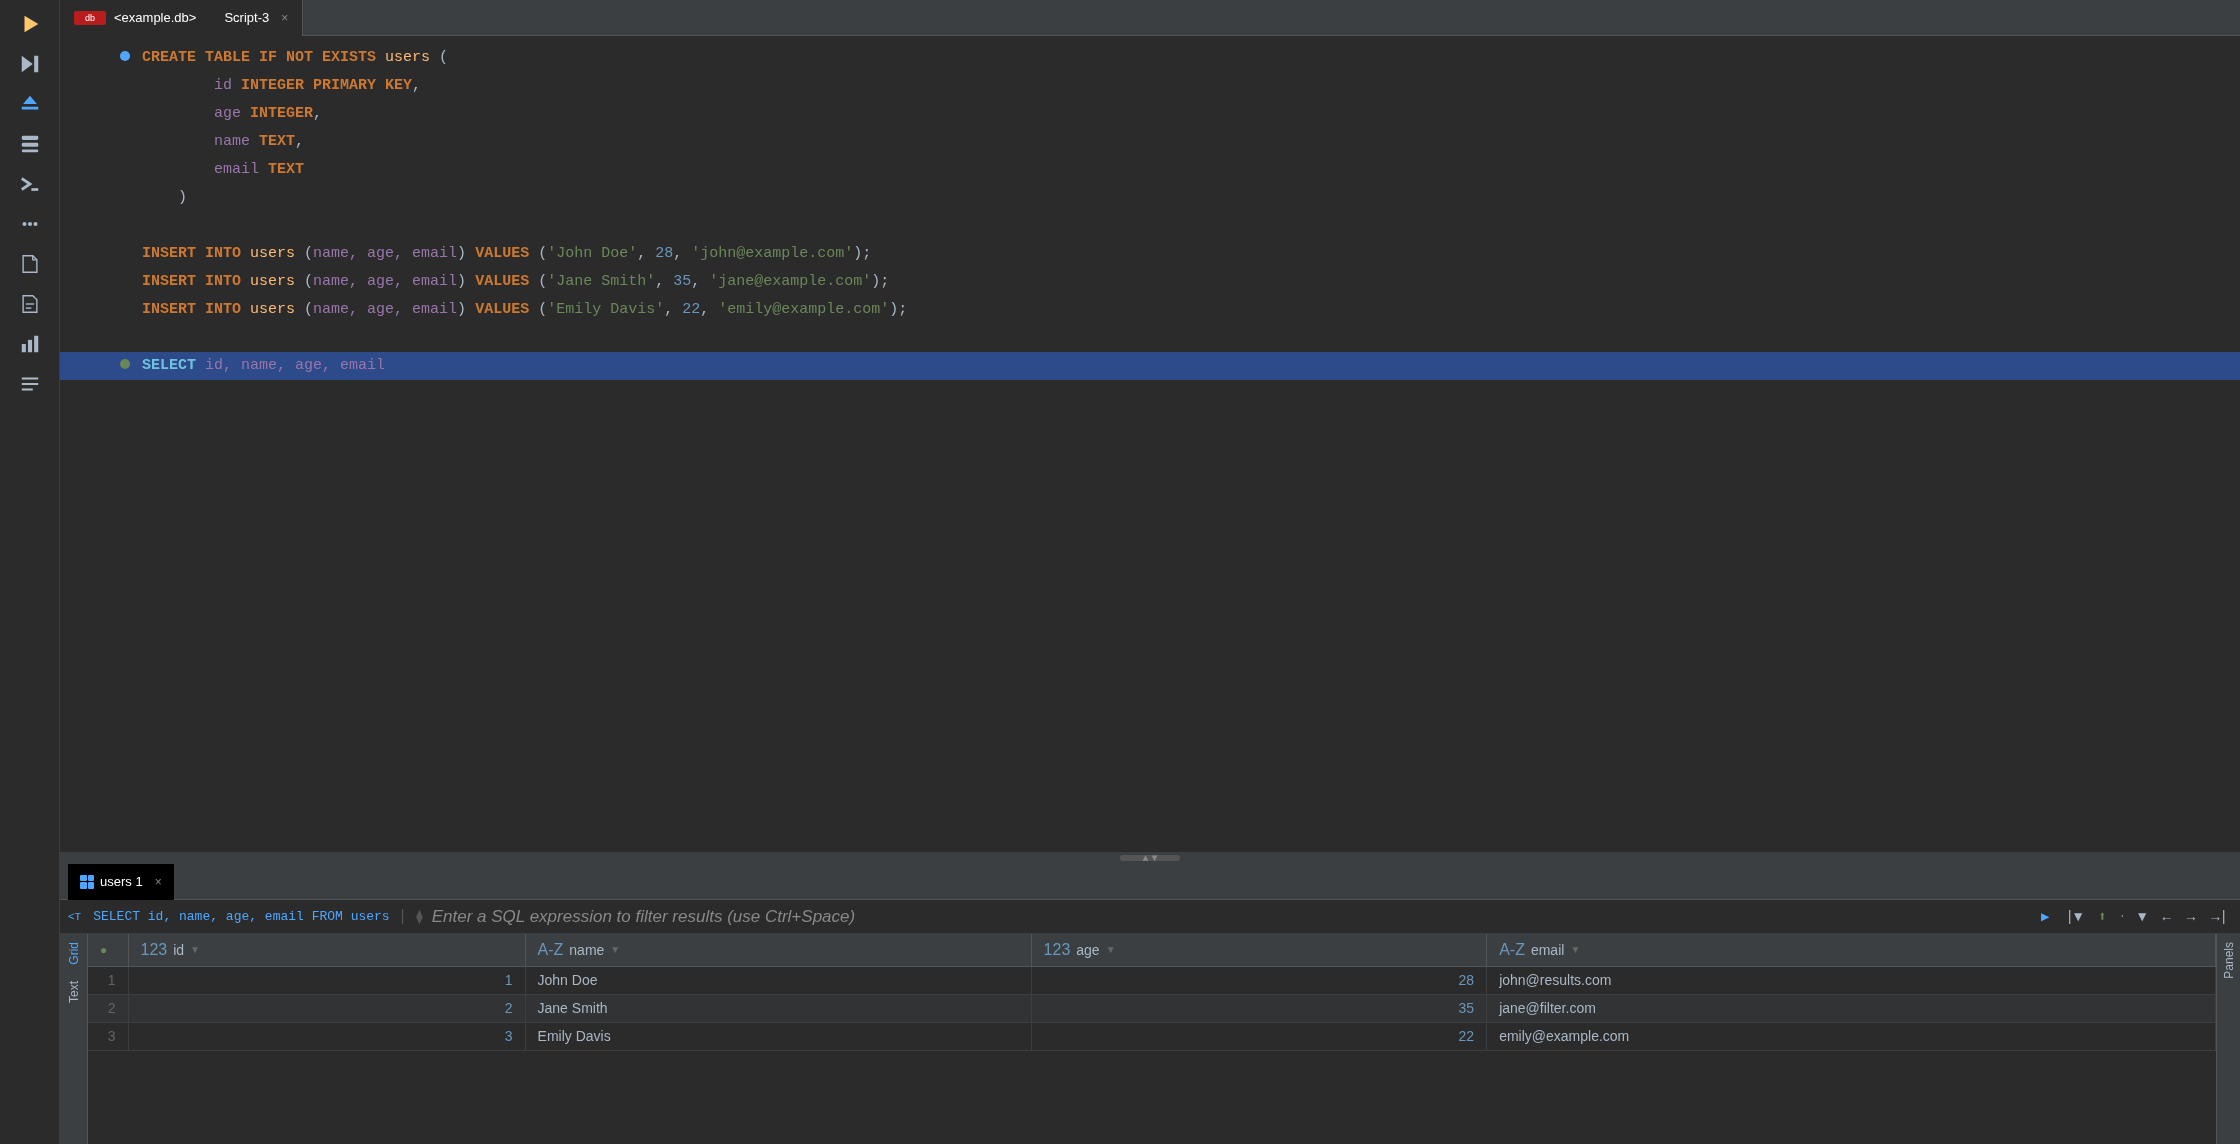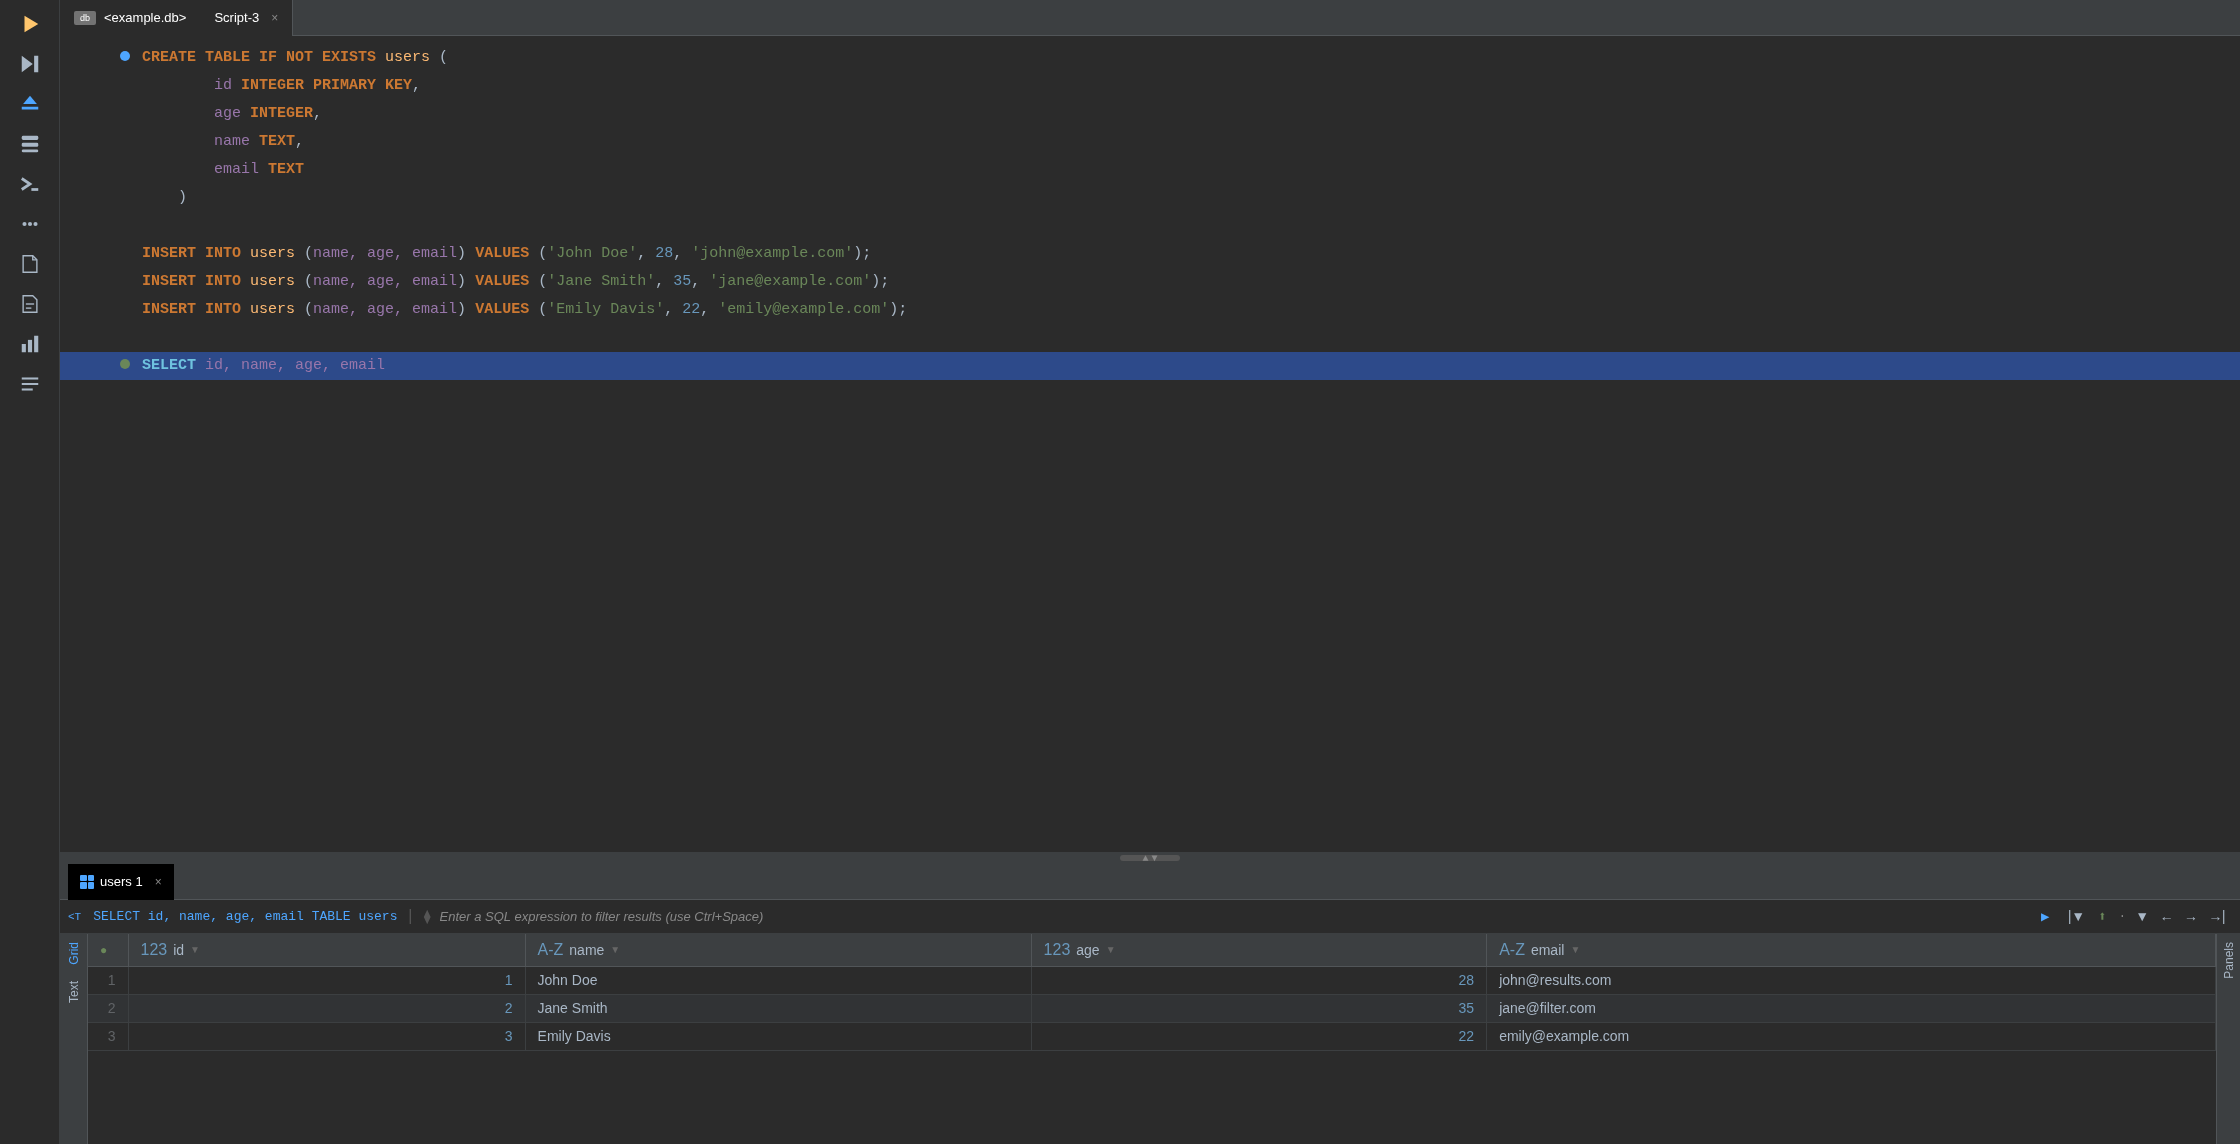--- a/index.html
+++ b/index.html
@@ -69,23 +69,23 @@
       font-size: 13px;
       font-family: -apple-system, sans-serif;
       cursor: pointer;
       gap: 8px;
     }
     .tab.active {
       background: #2b2b2b;
       color: #ffffff;
     }
     .tab-icon {
-      width: 22px;
+      width: 32px;
       height: 14px;
-      background: #737373;
+      background: #b91c1c;
       border-radius: 2px;
       display: flex;
       align-items: center;
       justify-content: center;
       font-size: 9px;
       color: white;
     }
     .tab-close {
       font-size: 12px;
       color: #888;
@@ -225,21 +225,21 @@
       color: #4ea6ff;
       font-size: 13px;
       font-family: 'Courier New', monospace;
     }
     .query-bar-sep {
       color: #555;
       font-size: 16px;
     }
     .query-bar-filter {
       color: #888;
-      font-size: 13px;
+      font-size: 17px;
       font-family: -apple-system, sans-serif;
       font-style: italic;
       flex: 1;
     }
     .query-bar-actions {
       display: flex;
       align-items: center;
       gap: 8px;
       margin-left: auto;
     }
@@ -532,21 +532,21 @@
             <div></div>
             <div></div>
         </div>
         <span>users 1</span>
         <span style="color:#888; font-size:12px; margin-left:6px;">×</span>
       </div>
     </div>
 
     <div class="query-bar">
       <span style="color:#4ea6ff; font-size:11px; margin-right:4px;">&lt;T</span>
-      <span class="query-bar-text">SELECT id, name, age, email TABLE users</span>
+      <span class="query-bar-text">SELECT id, name, age, email FROM users</span>
       <span class="query-bar-sep">|</span>
       <span style="color:#555; font-size:14px;">⧫</span>
       <span class="query-bar-filter">Enter a SQL expression to filter results (use Ctrl+Space)</span>
       <div class="query-bar-actions">
         <span class="qb-btn qb-btn-green">▶</span>
         <span class="qb-btn">|▼</span>
         <span class="qb-btn" style="color:#6a8759;">⬆</span>
         <span style="font-size:12px; color:#888;">·</span>
         <span class="qb-btn">▼</span>
         <span class="qb-btn">←</span>

